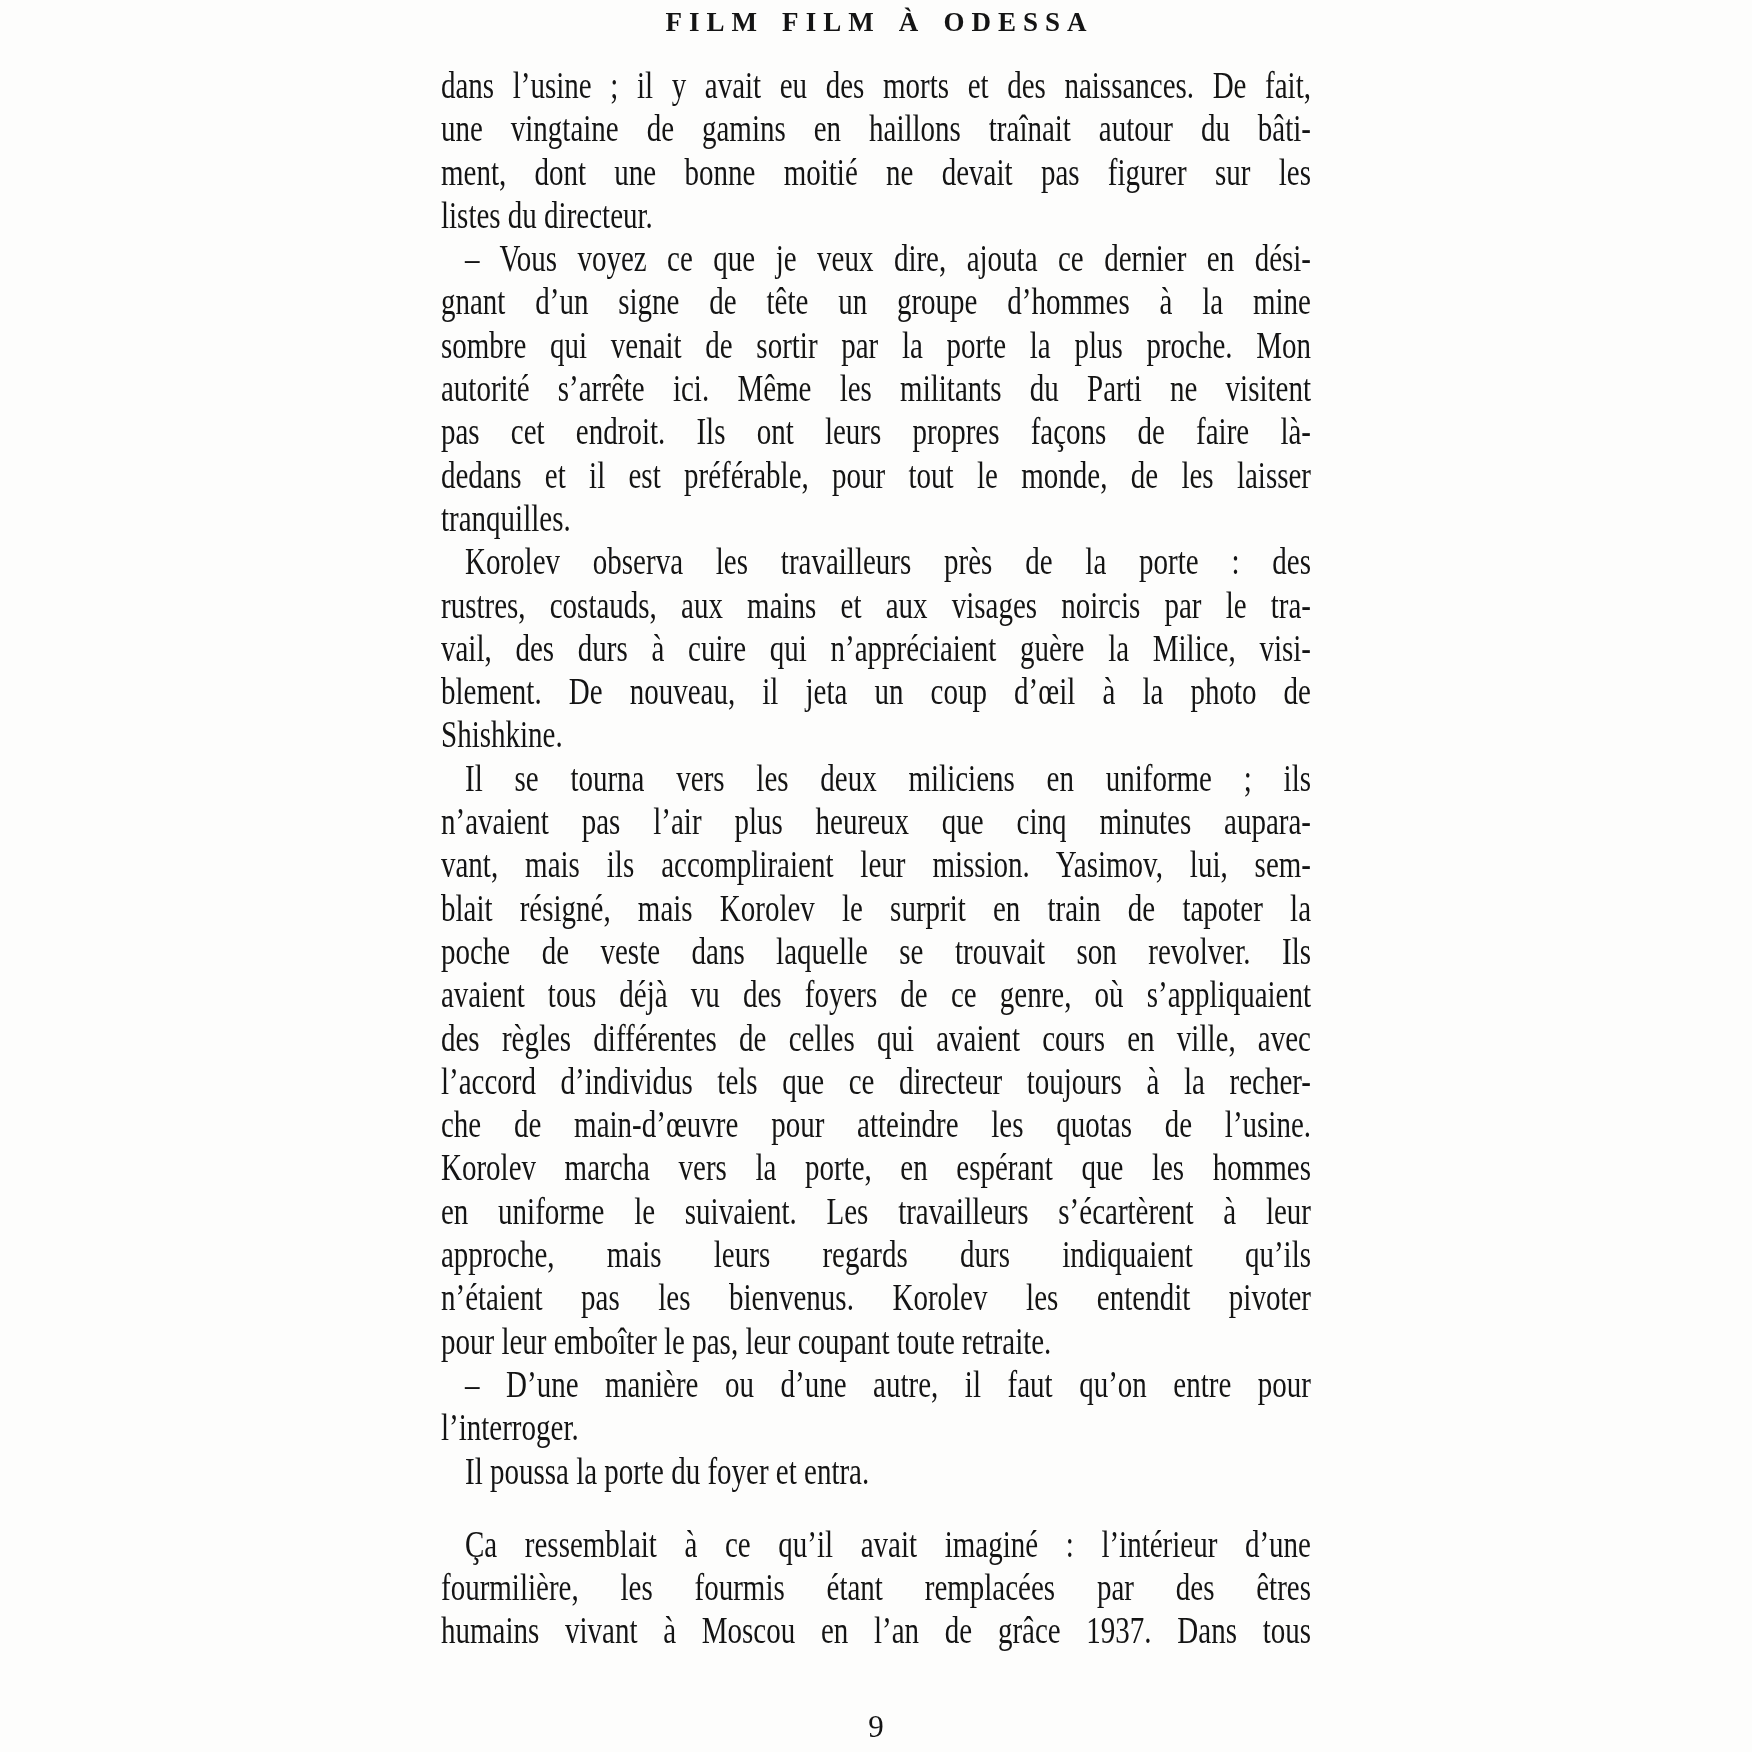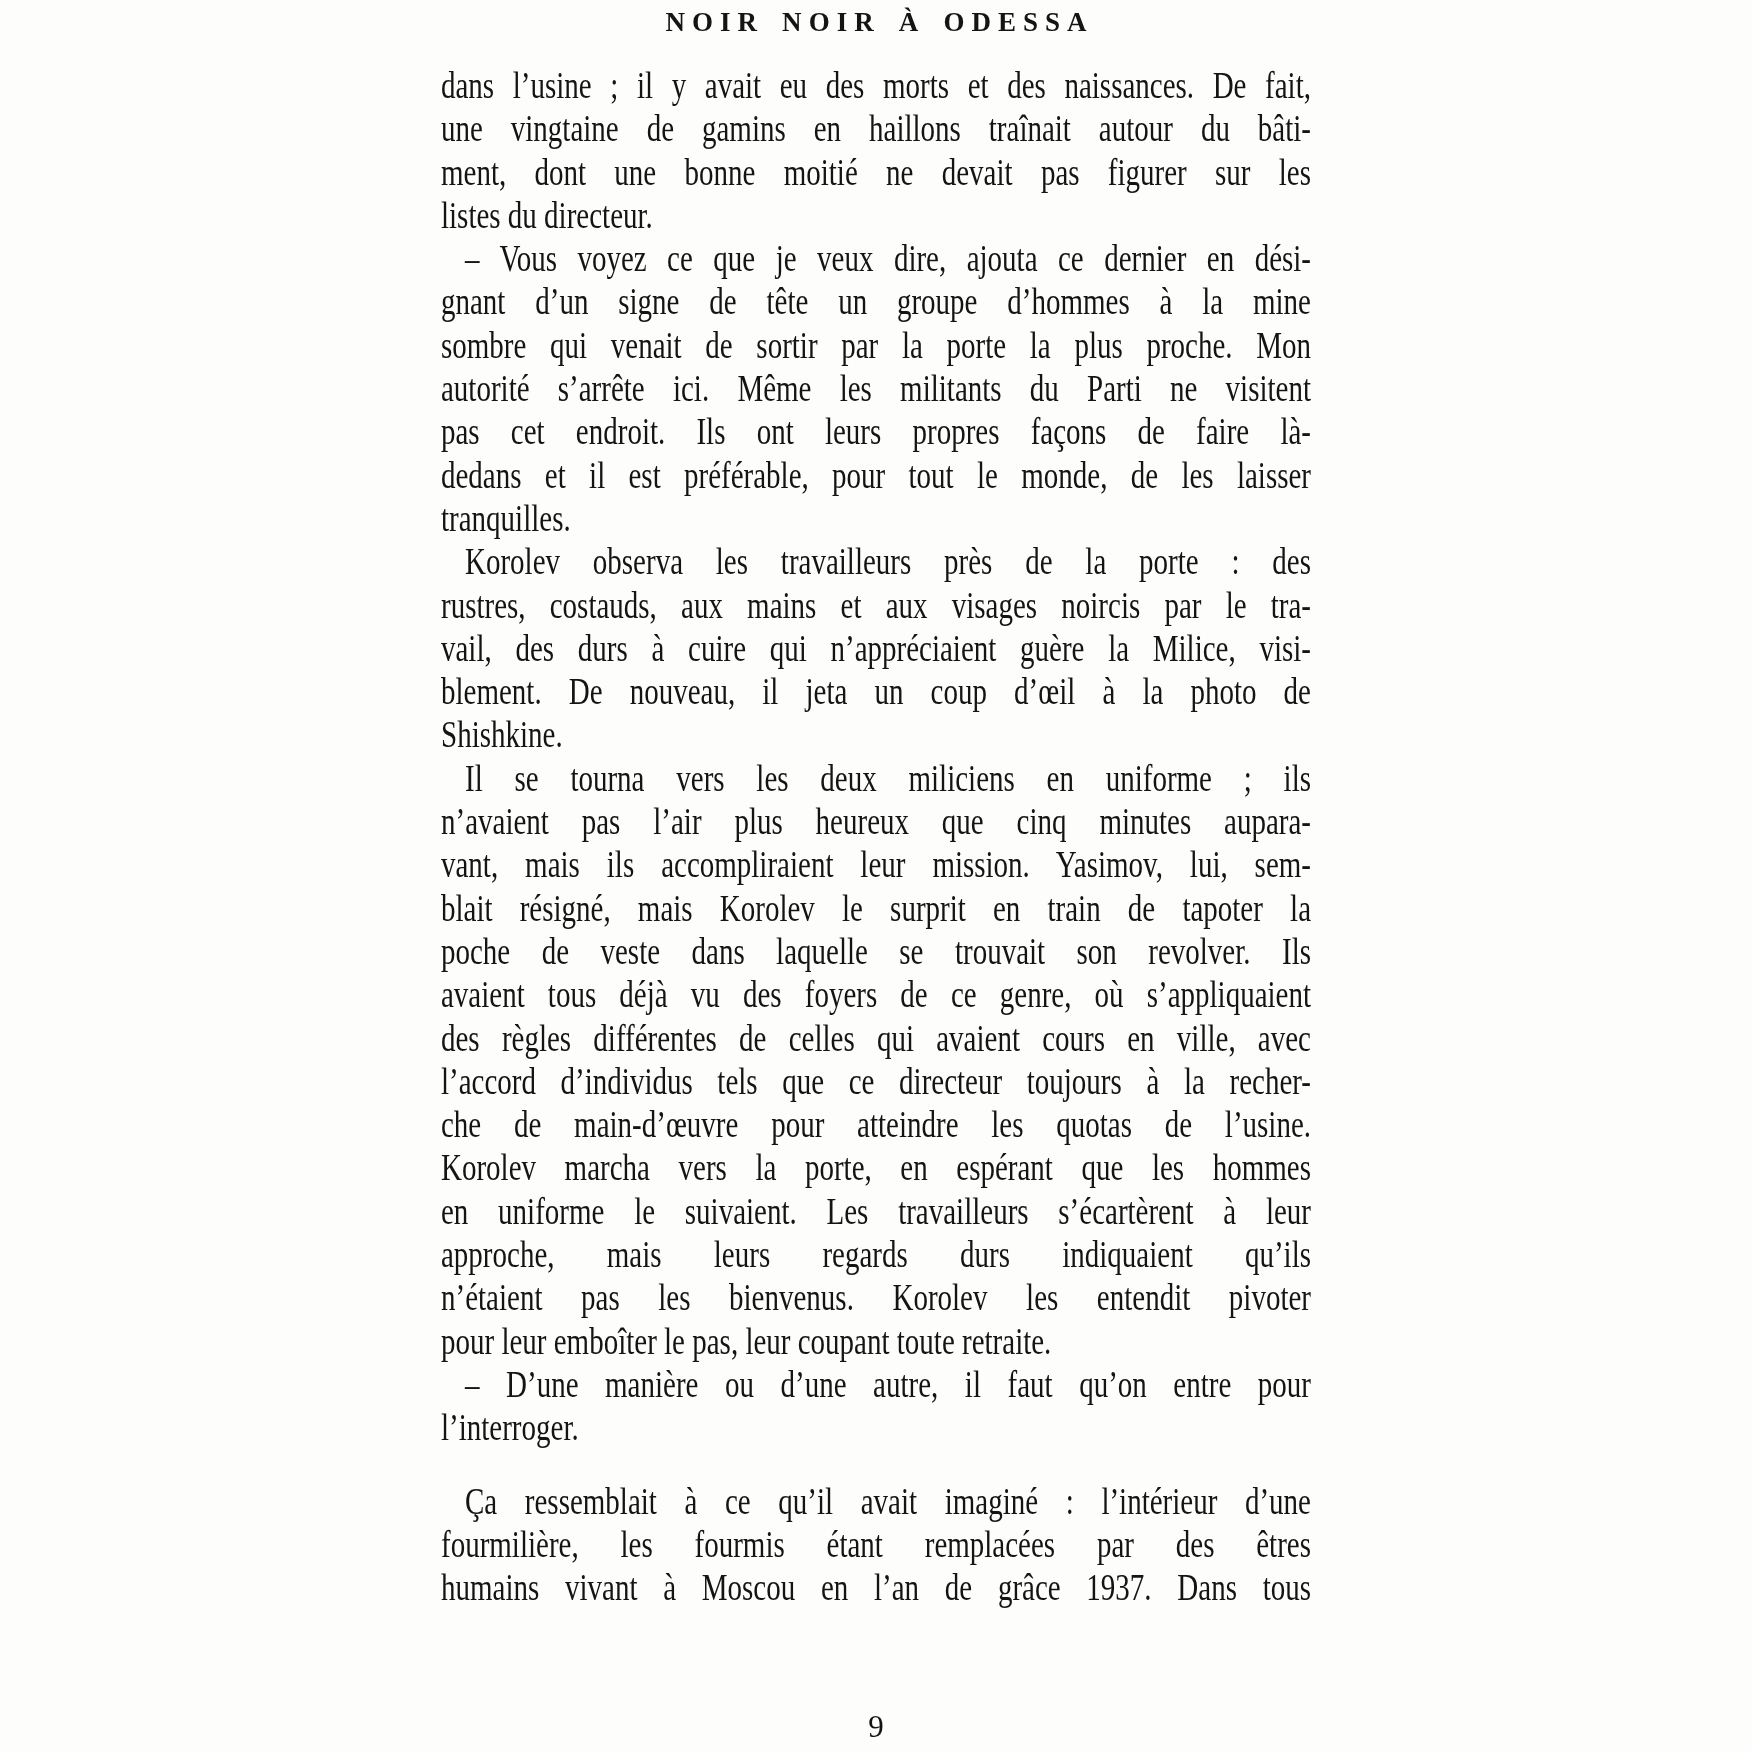--- a/index.html
+++ b/index.html
@@ -58,21 +58,21 @@
     width: 100%;
     text-align: center;
     font-size: 31px;
     line-height: 43px;
   }
 </style>
 </head>
 <body>
 
 <div class="page">
-  <div class="running-header">NOIR NOIR À ODESSA</div>
+  <div class="running-header">FILM FILM À ODESSA</div>
 
   <main class="text-block" id="text-block">
       <div class="para noindent">
         <div class="line firstline">dans l’usine ; il y avait eu des morts et des naissances. De fait,</div>
         <div class="line">une vingtaine de gamins en haillons traînait autour du bâti-</div>
         <div class="line">ment, dont une bonne moitié ne devait pas figurer sur les</div>
         <div class="line lastline">listes du directeur.</div>
       </div>
       <div class="para">
         <div class="line firstline">– Vous voyez ce que je veux dire, ajouta ce dernier en dési-</div>
@@ -103,20 +103,23 @@
         <div class="line">Korolev marcha vers la porte, en espérant que les hommes</div>
         <div class="line">en uniforme le suivaient. Les travailleurs s’écartèrent à leur</div>
         <div class="line">approche, mais leurs regards durs indiquaient qu’ils</div>
         <div class="line">n’étaient pas les bienvenus. Korolev les entendit pivoter</div>
         <div class="line lastline">pour leur emboîter le pas, leur coupant toute retraite.</div>
       </div>
       <div class="para">
         <div class="line firstline">– D’une manière ou d’une autre, il faut qu’on entre pour</div>
         <div class="line lastline">l’interroger.</div>
       </div>
+      <div class="para">
+        <div class="line firstline lastline">Il poussa la porte du foyer et entra.</div>
+      </div>
       <div class="para section-break">
         <div class="line firstline">Ça ressemblait à ce qu’il avait imaginé : l’intérieur d’une</div>
         <div class="line">fourmilière, les fourmis étant remplacées par des êtres</div>
         <div class="line">humains vivant à Moscou en l’an de grâce 1937. Dans tous</div>
       </div>
     </main>
 
   <div class="page-number">9</div>
 </div>
 

